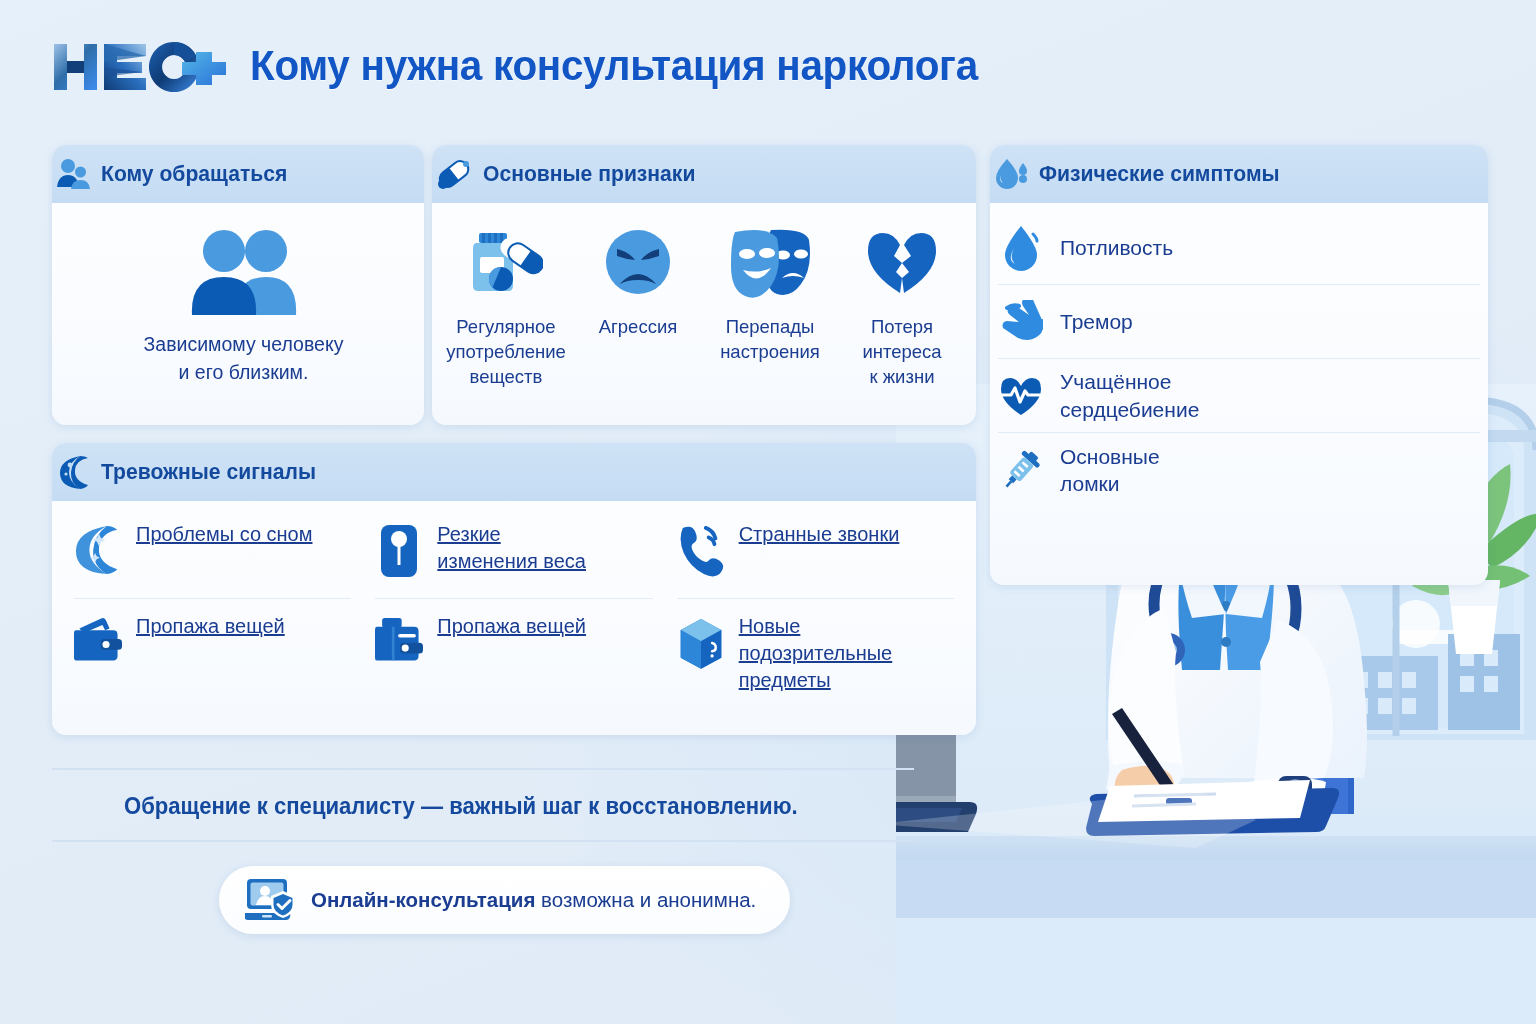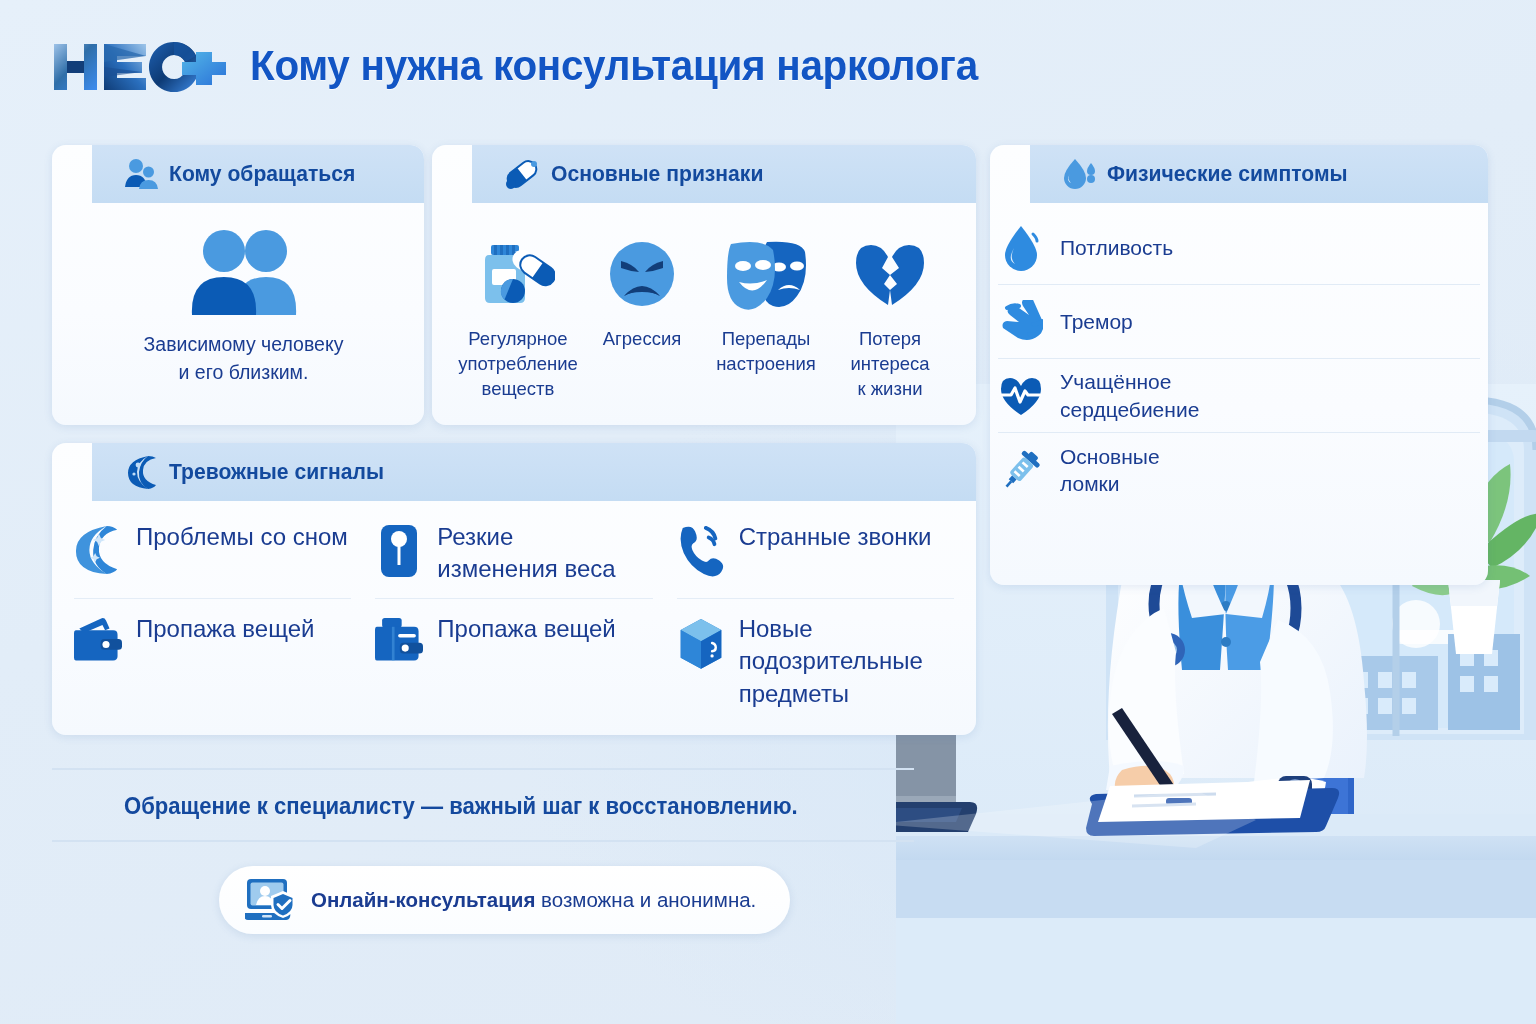--- a/index.html
+++ b/index.html
@@ -26,23 +26,22 @@
   }
 
   
   .card {
     position:absolute; border-radius:14px;
     background:linear-gradient(180deg,#fdfeff 0%,#fafcff 60%,#f5f9fe 100%);
     box-shadow:0 2px 9px rgba(64,112,170,.13);
     overflow:hidden;
   }
   .card-head {
-    height:58px; display:flex; align-items:center; gap:11px; padding-left:32px;
+    height:58px; display:flex; align-items:center; gap:11px; padding-left:4px;
     background:linear-gradient(180deg,#cfe2f6 0%,#c4dcf3 100%);
-    margin-left:40px;
   }
   .card-head .ttl {
     font-size:22px; font-weight:bold; color:#134a9e; white-space:nowrap;
     transform:scaleX(.96); transform-origin:left center;
   }
   .card-body { padding:14px 18px 16px; }
 
   
   #card-who { left:52px; top:145px; width:372px; height:280px; }
   #card-who .card-body { display:flex; flex-direction:column; align-items:center; padding-top:26px;padding-left:29px; }
@@ -62,21 +61,21 @@
   .phys-row:last-child { border-bottom:none; }
   .phys-row .ic { width:46px; flex:0 0 46px; display:flex; align-items:center; justify-content:center; }
   .phys-row .lb { font-size:21px; line-height:1.3; color:#1a3c91; }
 
   
   #card-alerts { left:52px; top:443px; width:924px; height:292px; }
   #alerts-grid { display:grid; grid-template-columns:1fr 1fr 1fr; column-gap:24px; padding:6px 22px 0; }
   .alert-cell { display:flex; align-items:flex-start; gap:14px; min-height:92px; padding-top:14px; }
   .alert-cell.top { border-bottom:1.6px solid #e4edf7; padding-bottom:12px; }
   .alert-cell .ic { width:48px; flex:0 0 48px; display:flex; align-items:center; justify-content:center; padding-top:2px; }
-  .alert-cell .lb { font-size:24px; line-height:1.35; color:#1a3c91; }
+  .alert-cell .lb { font-size:20px; line-height:1.35; color:#1a3c91;text-decoration:underline; }
 
   
   #footer-rule-top { position:absolute; left:52px; top:768px; width:862px; height:1.8px; background:#d3e2f2; }
   #footer-note {
     position:absolute; left:124px; top:793px; width:860px;
     font-size:23px; font-weight:bold; color:#14499e; white-space:nowrap;
     transform:scaleX(.96); transform-origin:left center;
   }
   #footer-rule-bot { position:absolute; left:52px; top:840px; width:862px; height:1.8px; background:#d3e2f2; }
   #pill {
@@ -324,21 +323,21 @@
       <g transform="rotate(-38 18 17)">
         <rect x="2" y="9" width="32" height="16" rx="8" fill="#0b5bb5"></rect>
         <path d="M18 9 h8 a8 8 0 0 1 0 16 h-8 z" fill="#ffffff"></path>
         <rect x="2" y="9" width="32" height="16" rx="8" fill="none" stroke="#0b5bb5" stroke-width="2"></rect>
       </g>
       <circle cx="7" cy="27" r="5" fill="#0b5bb5"></circle>
       <circle cx="30" cy="7" r="3" fill="#4a9ae0"></circle>
     </svg>
     <div class="ttl">Основные признаки</div>
   </div>
-  <div class="card-body" style="padding:12px">
+  <div class="card-body" style="padding:0">
     <div id="signs-grid">
 
       <div class="sign">
         <div class="ic">
           <svg width="74" height="70" viewBox="0 0 74 70">
             <rect x="10" y="6" width="28" height="10" rx="2" fill="#2e86d8"></rect>
             <g fill="#1f6fc0">
                 <rect x="13" y="6" width="3" height="10"></rect>
                 <rect x="19" y="6" width="3" height="10"></rect>
                 <rect x="25" y="6" width="3" height="10"></rect>

